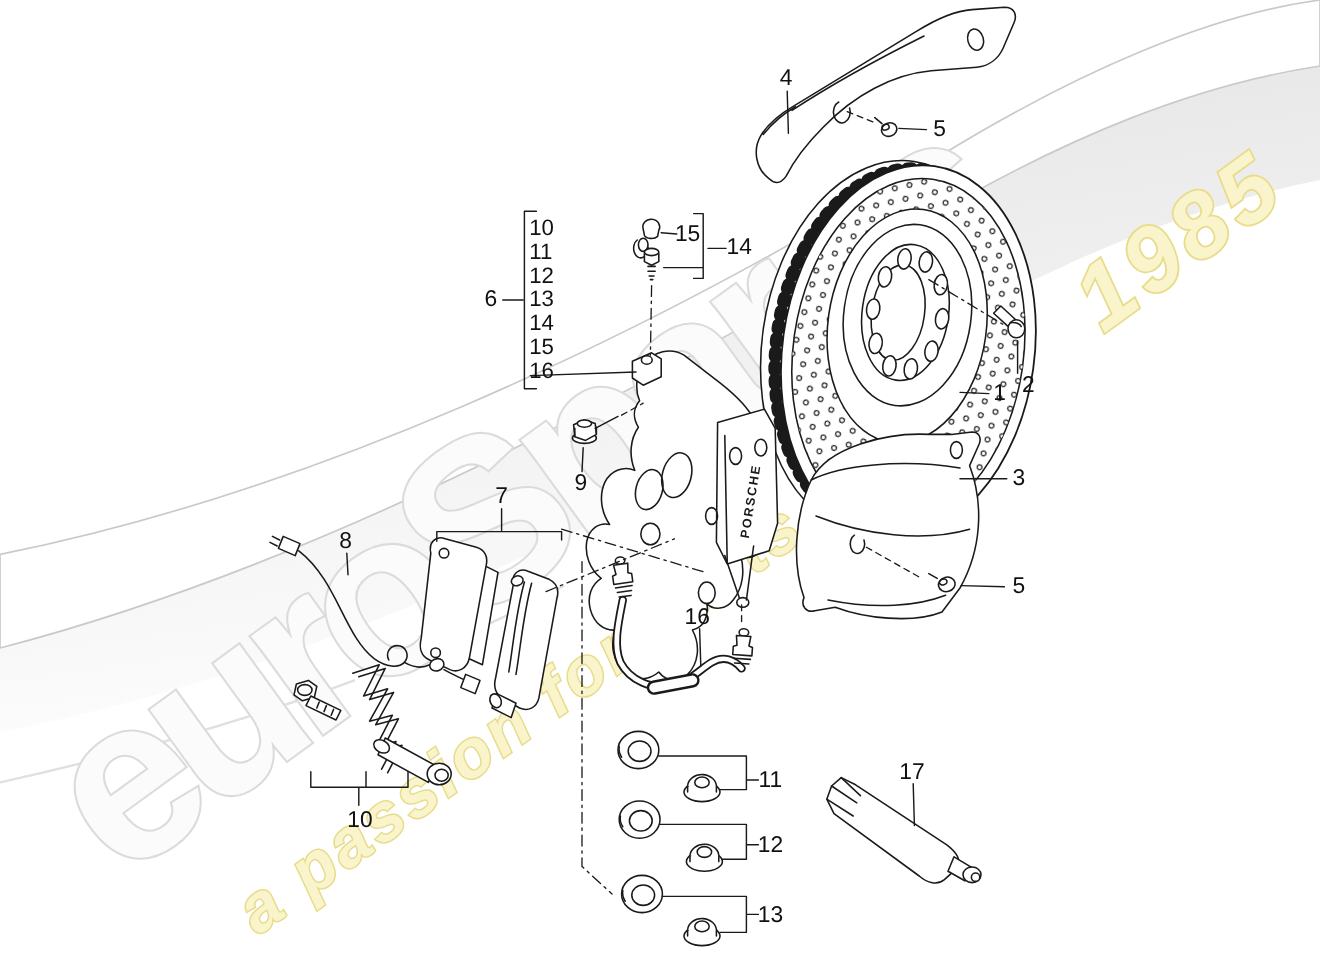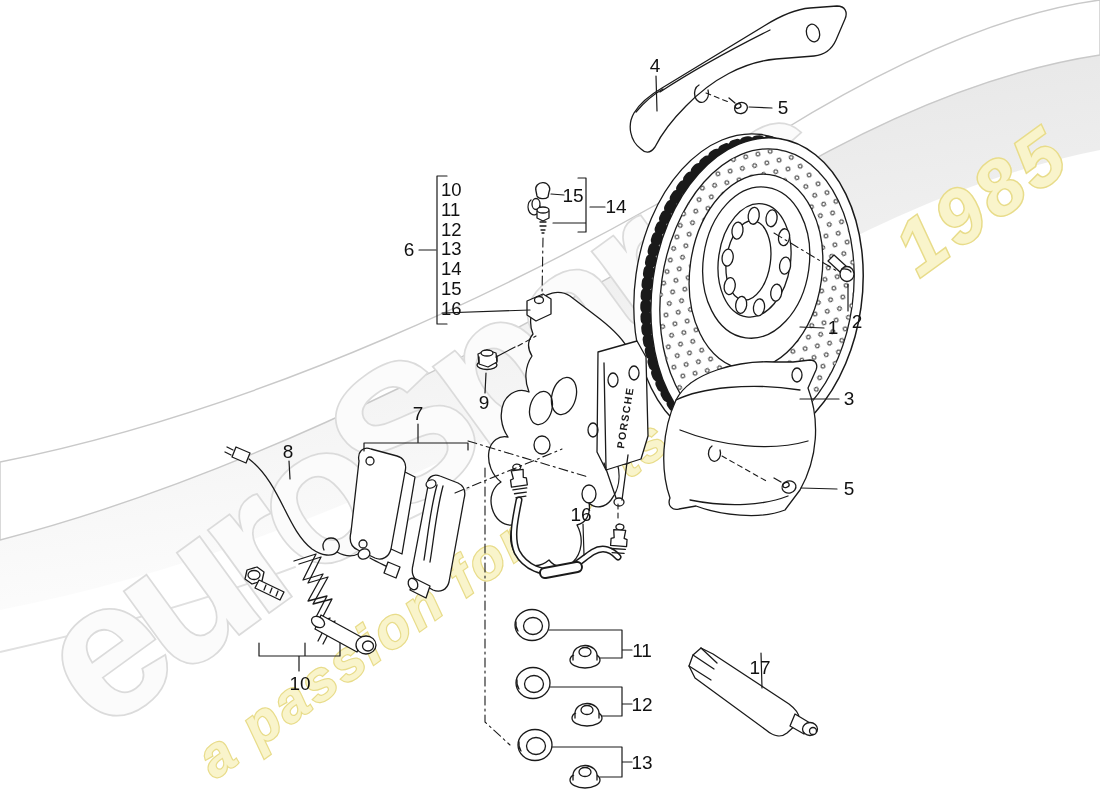--- a/index.html
+++ b/index.html
@@ -277,21 +277,21 @@
       <div class="callout" style="left: 573px; top: 196px;">15</div>
       <div class="callout" style="left: 616px; top: 207px;">14</div>
       <div class="callout" style="left: 484px; top: 403px;">9</div>
       <div class="callout" style="left: 418px; top: 414px;">7</div>
       <div class="callout" style="left: 288px; top: 452px;">8</div>
       <div class="callout" style="left: 300px; top: 684px;">10</div>
       <div class="callout" style="left: 581px; top: 515px;">16</div>
       <div class="callout" style="left: 642px; top: 651px;">11</div>
       <div class="callout" style="left: 642px; top: 705px;">12</div>
       <div class="callout" style="left: 642px; top: 763px;">13</div>
-      <div class="callout" style="left: 760px; top: 668px;">17</div>
+      <div class="callout" style="left: 760px; top: 644px;">17</div>
     </div>
 
 <div id="parts-list">
       <div>10</div>
       <div>11</div>
       <div>12</div>
       <div>13</div>
       <div>14</div>
       <div>15</div>
       <div>16</div>

